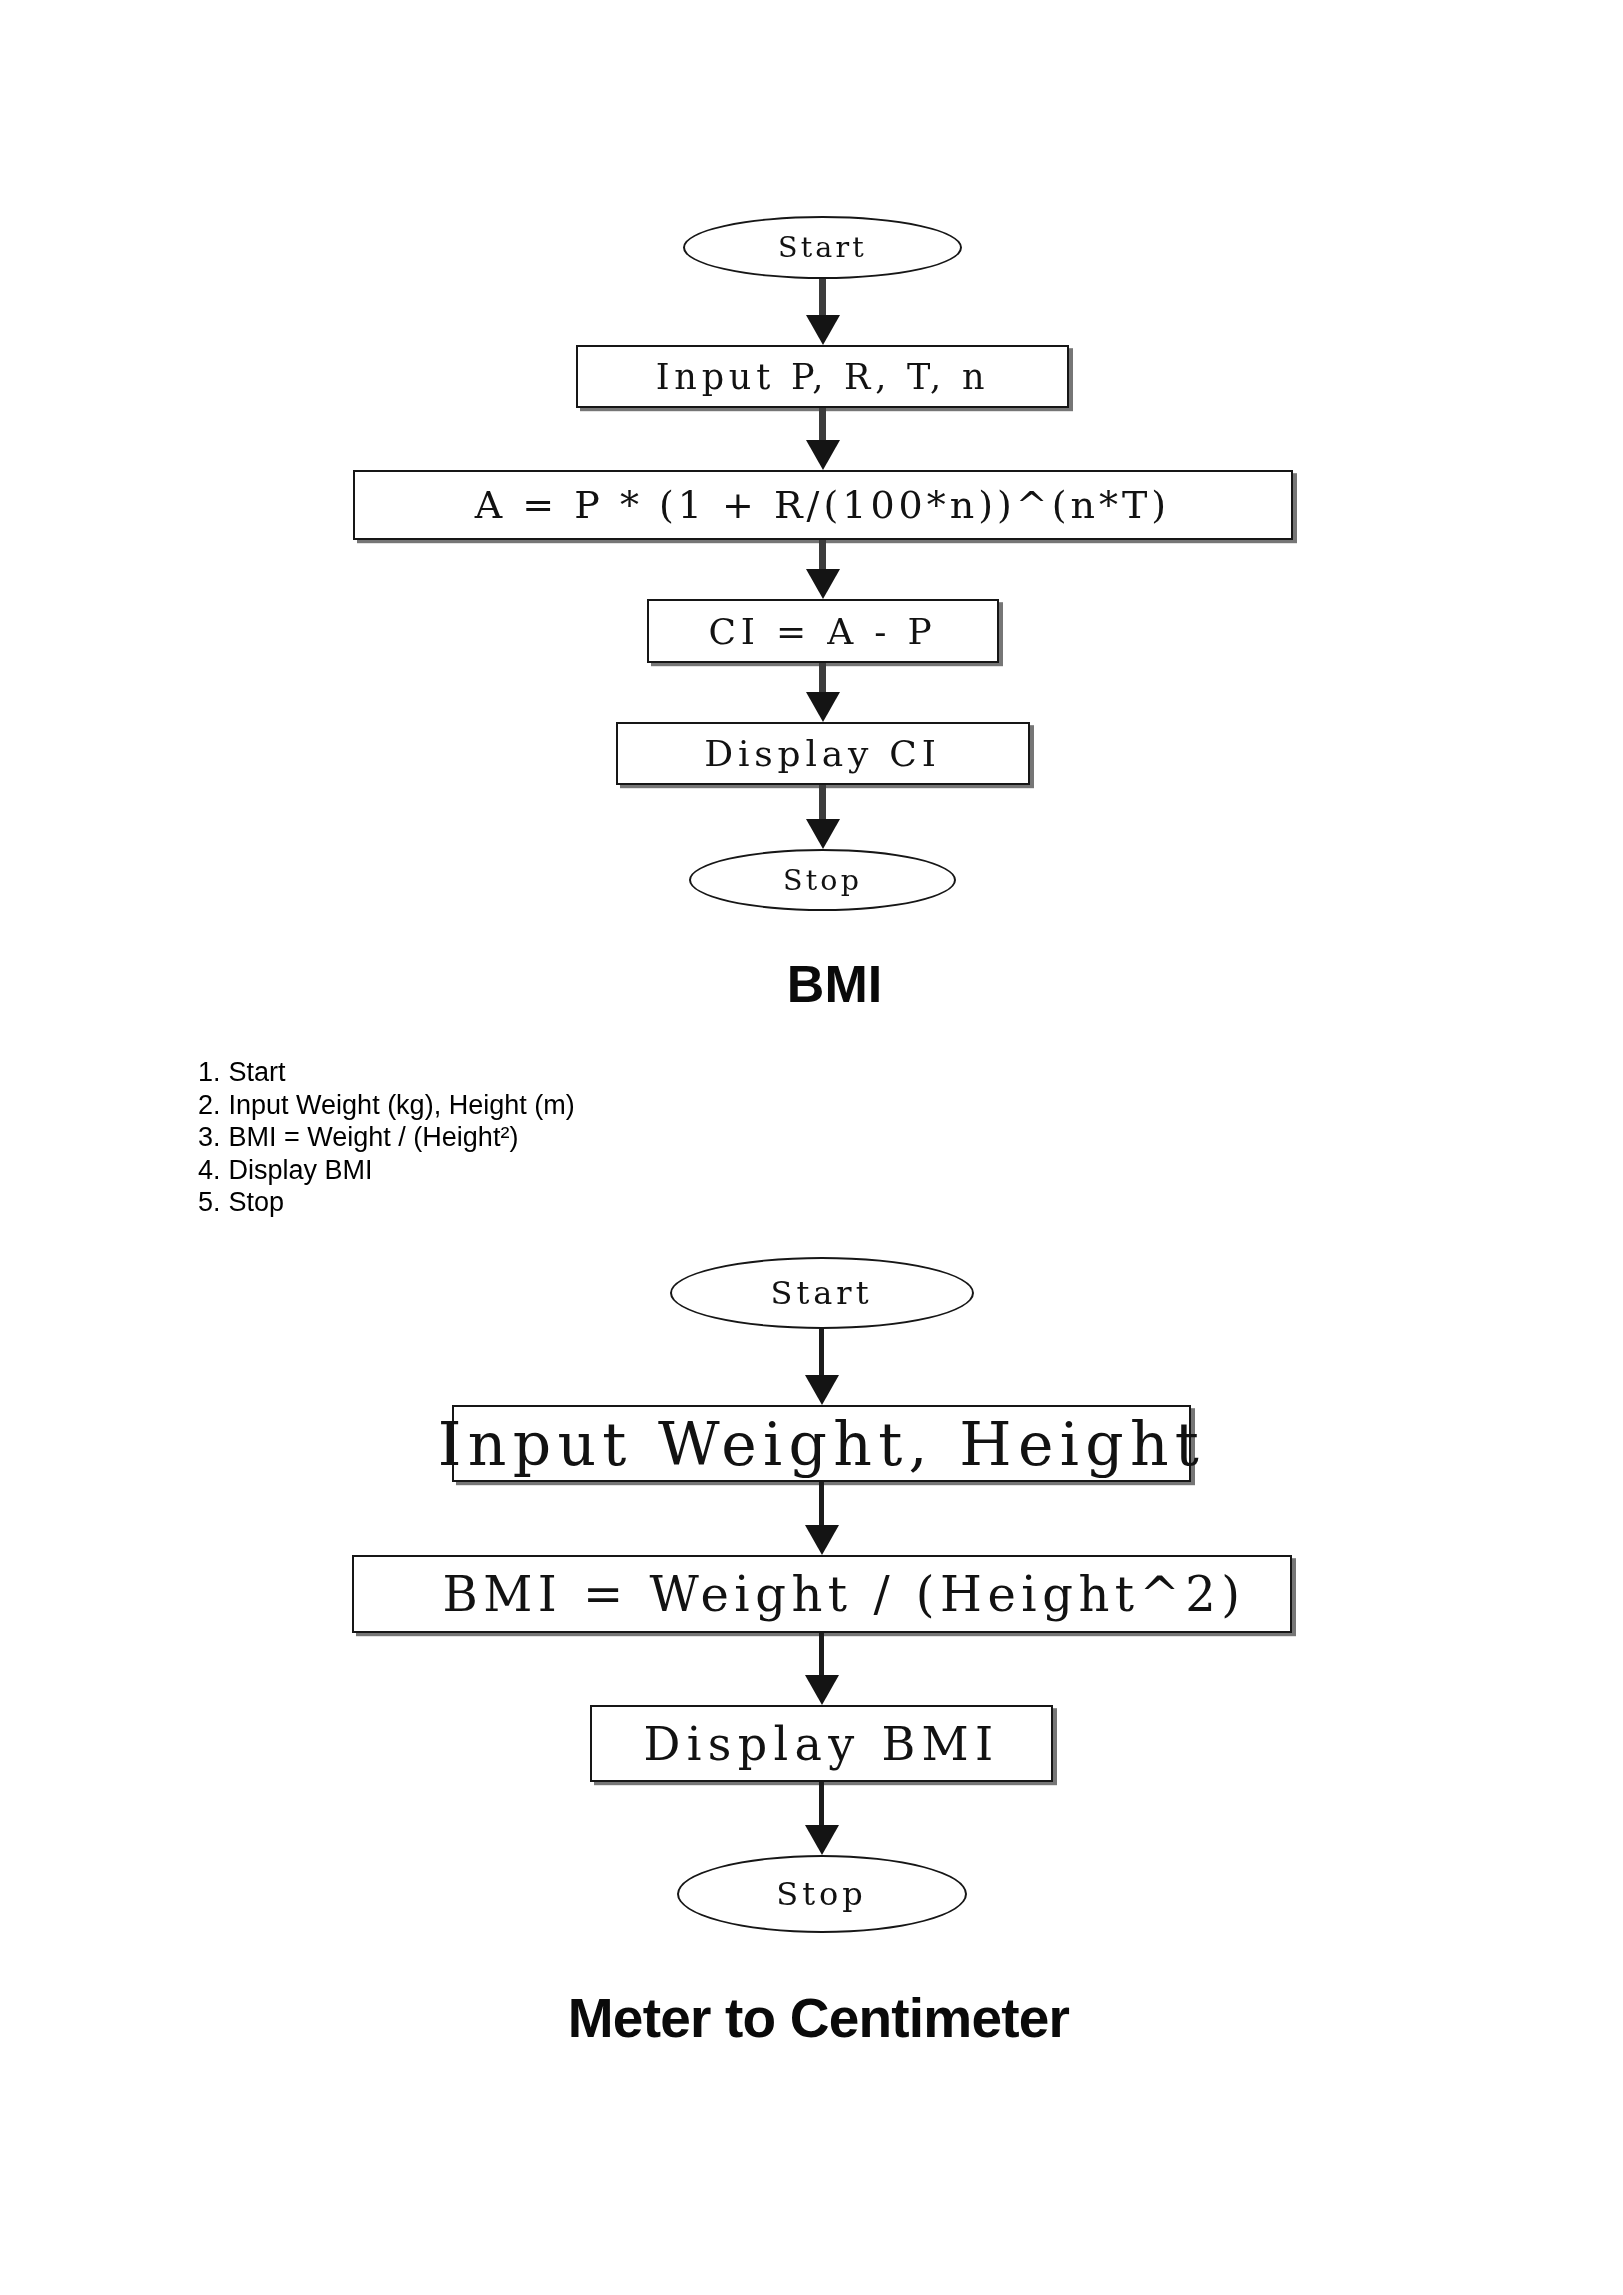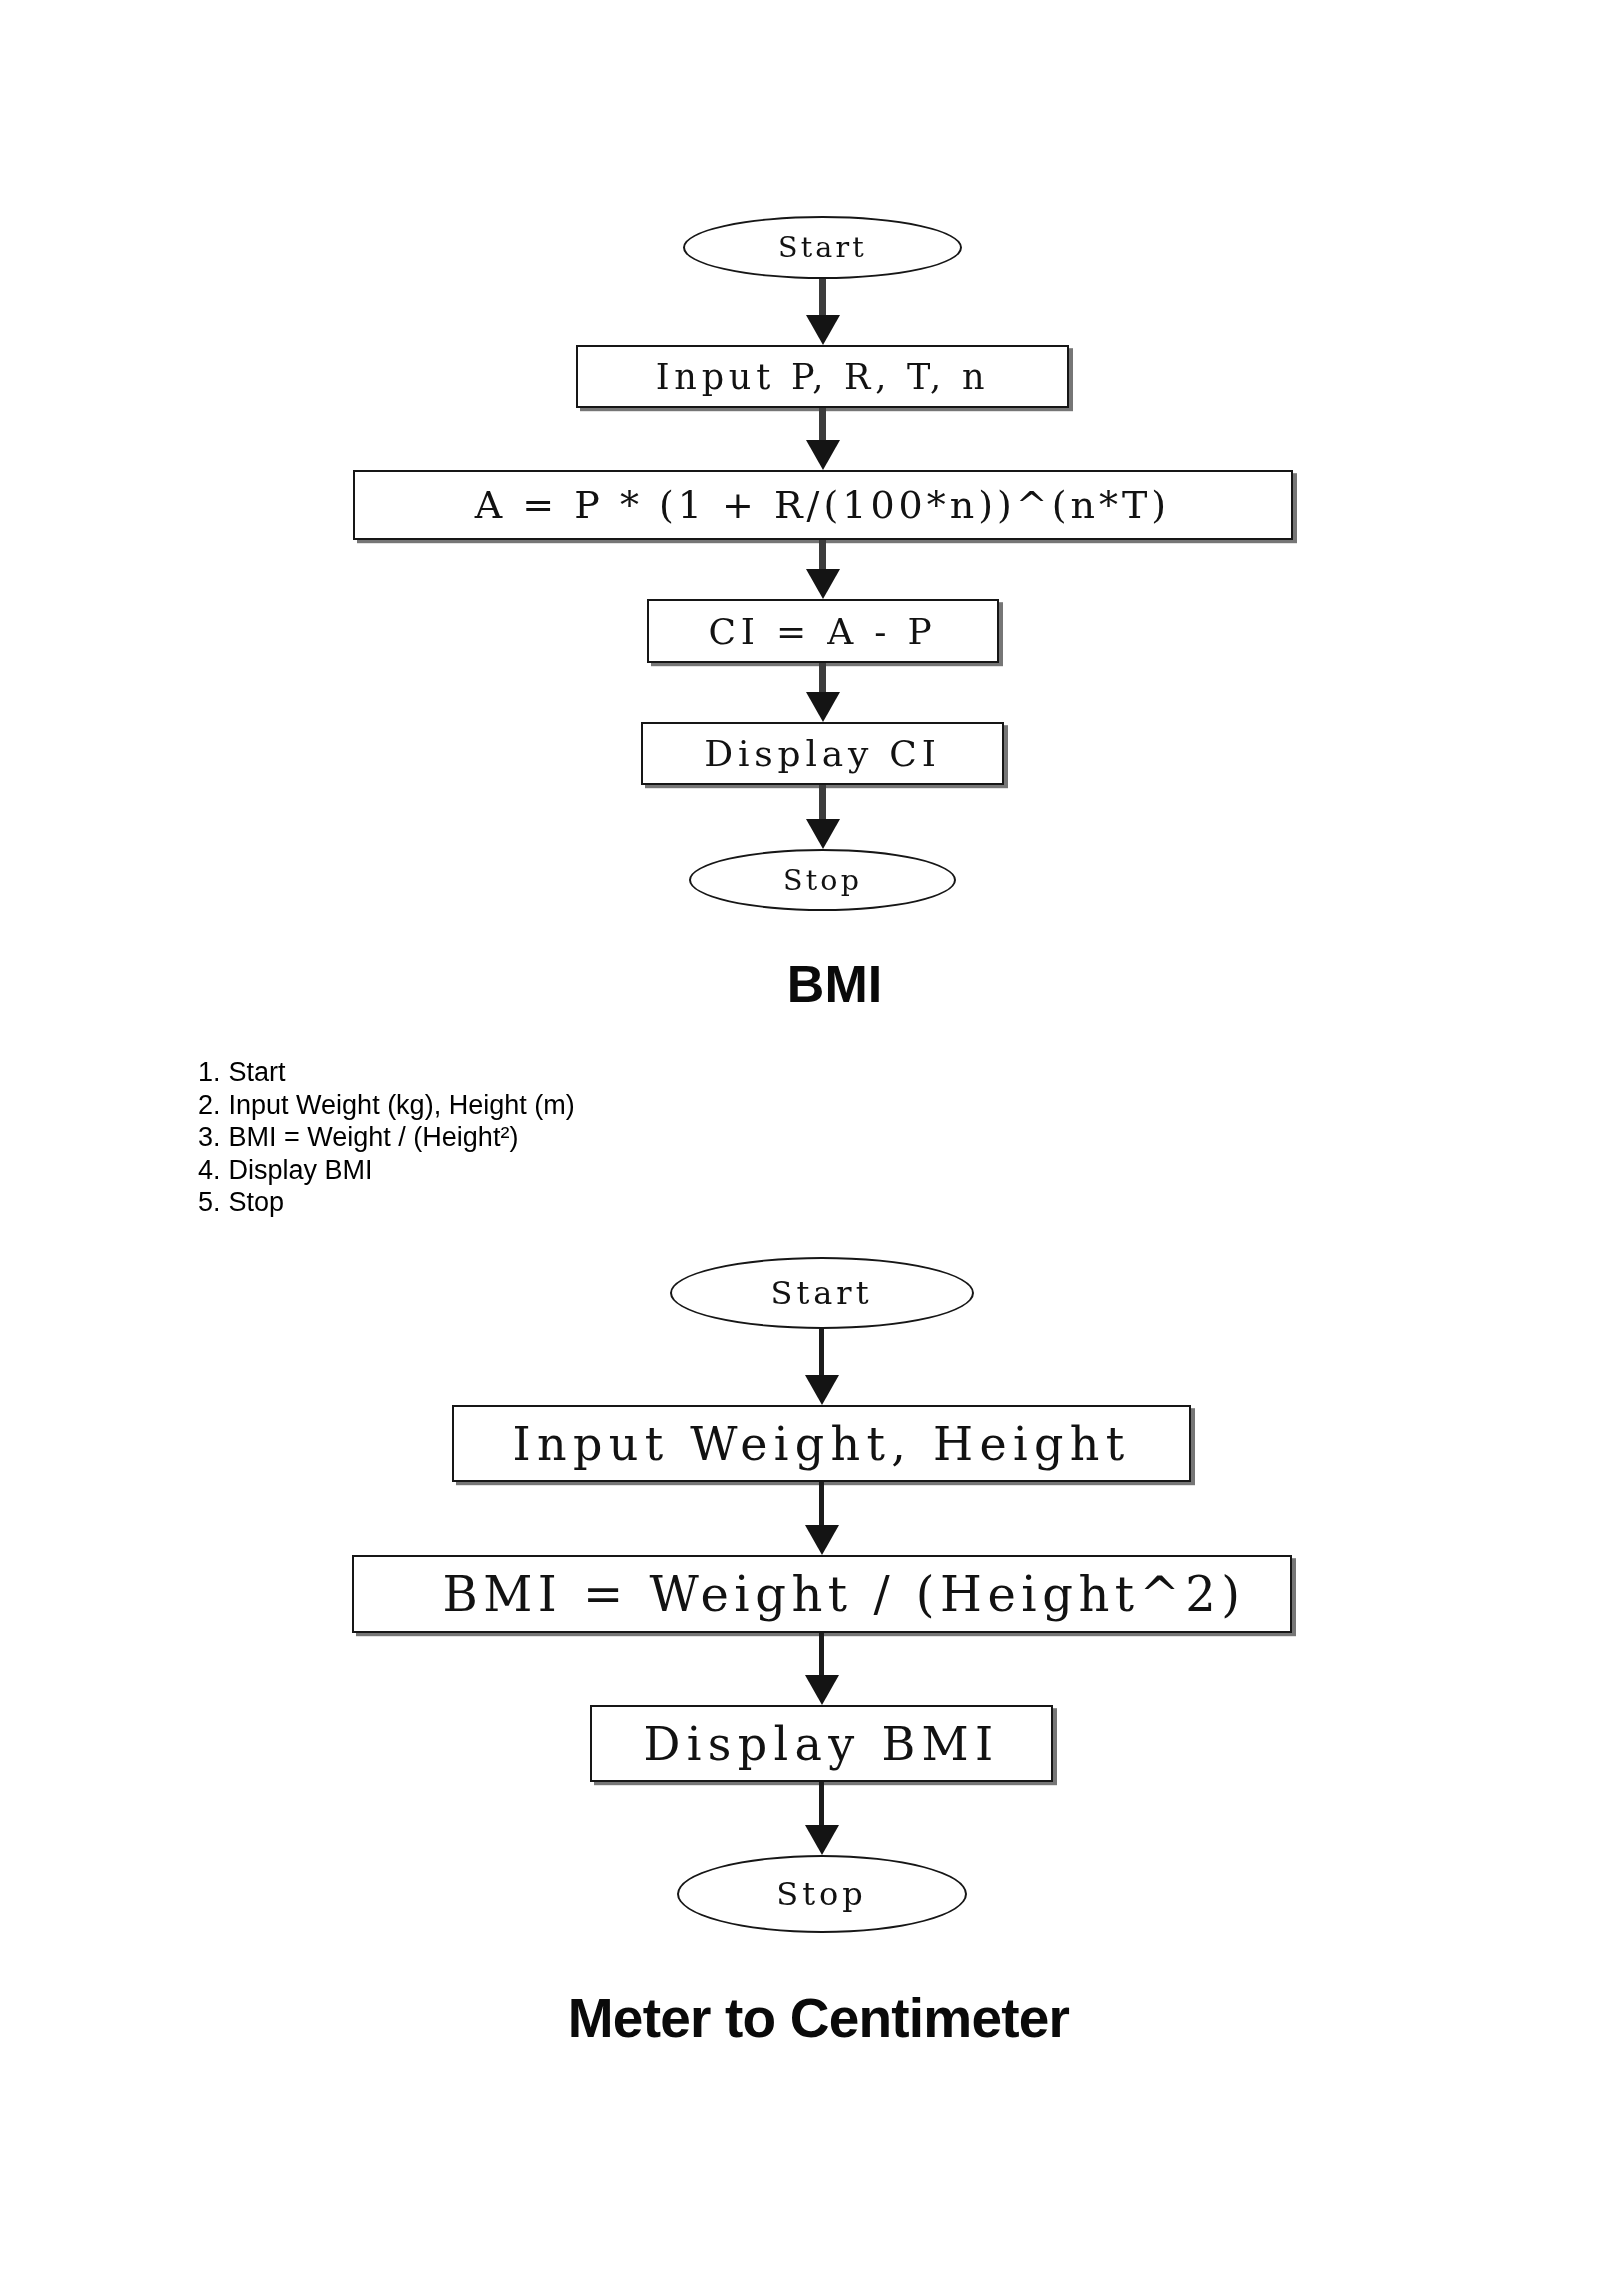--- a/index.html
+++ b/index.html
@@ -43,33 +43,33 @@
     border-right: 17.4px solid transparent;
     border-top: 30px solid #141414;
   }
 
   
   .chart1 { top: 216px; left: 351px; }
   .c1-n1 { width: 279px; height: 63px;  font-size: 28.5px; letter-spacing: 3.2px; }
   .c1-n2 { width: 493px; height: 63px;  font-size: 35px; letter-spacing: 4.8px; justify-content: center; }
   .c1-n3 { width: 940px; height: 70px; font-size: 38px; letter-spacing: 4px; }
   .c1-n4 { width: 352px; height: 64px;  font-size: 36px; letter-spacing: 4.8px; }
-  .c1-n5 { width: 363px; height: 63px;  font-size: 36px; letter-spacing: 4.8px; }
+  .c1-n5 { width: 414px; height: 63px;  font-size: 36px; letter-spacing: 4.8px; }
   .c1-n6 { width: 267px; height: 62px;  font-size: 28.5px; letter-spacing: 3.2px; }
   .c1-a1 .shaft { height: 36px; }
   .c1-a2 .shaft { height: 32px; }
   .c1-a3 .shaft { height: 29px; }
   .c1-a4 .shaft { height: 29px; }
   .c1-a5 .shaft { height: 34px; }
 
   
   .chart2 { top: 1257px; left: 350px; }
   .chart2 .shaft { width: 5.5px; background: #1c1c1c; }
   .c2-n1 { width: 304px; height: 72px;  font-size: 32px; letter-spacing: 4px; }
-  .c2-n2 { width: 739px; height: 77px;  font-size: 46px; letter-spacing: 6.3px; }
+  .c2-n2 { width: 739px; height: 77px;  font-size: 60px; letter-spacing: 6.3px; }
   .c2-n3 { width: 940px; height: 78px; font-size: 48px; letter-spacing: 5.5px; padding-left: 45px; }
   .c2-n4 { width: 463px; height: 77px;  font-size: 46px; letter-spacing: 6.3px; }
   .c2-n5 { width: 290px; height: 78px;  font-size: 32px; letter-spacing: 4px; }
   .c2-a1 .shaft { height: 46px; }
   .c2-a2 .shaft { height: 43px; }
   .c2-a3 .shaft { height: 42px; }
   .c2-a4 .shaft { height: 43px; }
 
   
   .caption {

